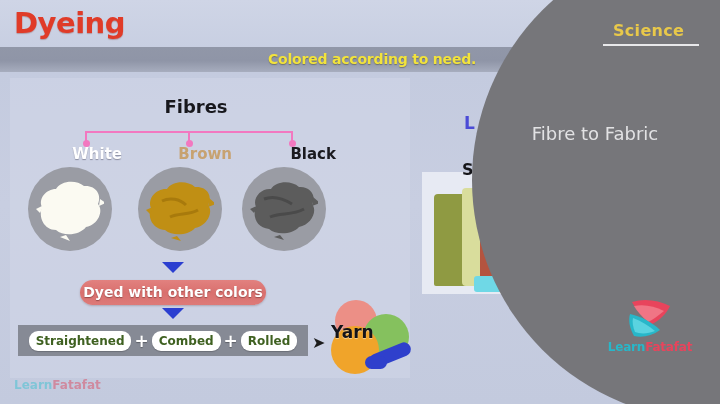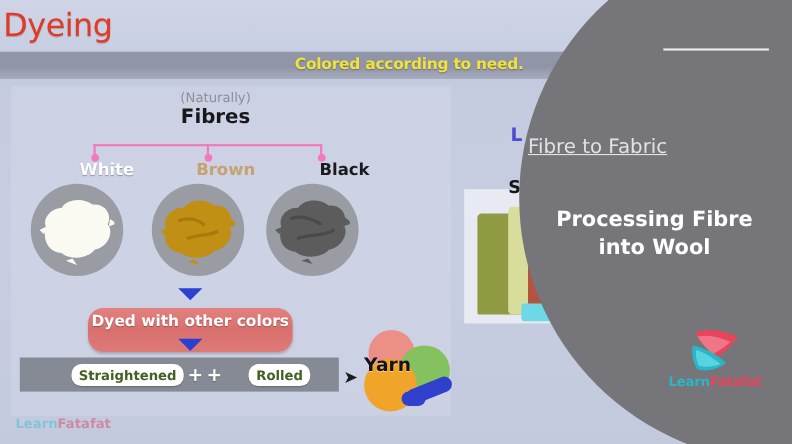--- a/index.html
+++ b/index.html
@@ -26,23 +26,23 @@
     position:absolute;left:0;top:72px;width:720px;height:332px;
     background:linear-gradient(180deg,#c4cbdf 0%,#c8cee1 40%,#c3cade 100%);
   }
   .inner-panel{
     position:absolute;left:10px;top:78px;width:400px;height:300px;
     background:rgba(210,215,232,0.55);
   }
 
   
   .slide-title{
-    position:absolute;left:3px;top:6px;
-    font-family:"DejaVu Sans", sans-serif;
-    font-weight:normal;font-size:29px;line-height:34px;
+    position:absolute;left:14px;top:6px;
+    font-family:"DejaVu Sans", sans-serif;
+    font-weight:bold;font-size:29px;line-height:34px;
     color:#e03b28;letter-spacing:-0.5px;
     text-shadow:0 1px 1px rgba(120,30,20,0.30);
   }
   .band-text{
     position:absolute;left:268px;top:50px;
     font-family:"DejaVu Sans", sans-serif;
     font-weight:bold;font-size:14px;line-height:19px;
     color:#f2e33c;letter-spacing:-0.2px;
     text-shadow:0 1px 1px rgba(60,60,30,0.45);
   }
@@ -85,21 +85,21 @@
     position:absolute;left:8px;top:10px;width:68px;height:64px;
   }
 
   
   .chev{
     position:absolute;width:0;height:0;
     border-left:11px solid transparent;border-right:11px solid transparent;
     border-top:11px solid #2b3fd0;
   }
   .red-pill{
-    position:absolute;left:80px;top:280px;width:186px;height:40px;
+    position:absolute;left:80px;top:280px;width:186px;height:25px;
     border-radius:14px;
     background:linear-gradient(180deg,#e2817f 0%,#d9706e 50%,#dd7a78 100%);
     box-shadow:0 1px 2px rgba(80,40,40,0.25);
   }
   .red-pill span{
     display:block;text-align:center;line-height:25px;
     font-family:"DejaVu Sans", sans-serif;
     font-weight:bold;font-size:14px;color:#ffffff;
     text-shadow:0 1px 1px rgba(90,40,40,0.5);
   }
@@ -108,21 +108,20 @@
   .proc-bar{
     position:absolute;left:18px;top:325px;width:290px;height:31px;
     background:#868a95;
     display:flex;align-items:center;justify-content:center;gap:3px;
   }
   .proc-pill{
     background:#ffffff;border-radius:9px;padding:3px 7px;
     font-family:"DejaVu Sans", sans-serif;
     font-weight:bold;font-size:12px;color:#3f6121;
     box-shadow:0 1px 1px rgba(0,0,0,0.2);
-    margin-left:21px;
   }
   .plus{
     font-family:"DejaVu Sans", sans-serif;
     font-weight:bold;font-size:17px;color:#ffffff;
     text-shadow:0 1px 1px rgba(0,0,0,0.3);
   }
   .arrowhead{
     position:absolute;left:312px;top:333px;
     font-family:"DejaVu Sans", sans-serif;
     font-size:16px;font-weight:bold;color:#1c1c1c;
@@ -177,23 +176,23 @@
   .science{
     position:absolute;left:613px;top:21px;
     font-family:"DejaVu Sans", sans-serif;
     font-weight:bold;font-size:16px;color:#e8c84a;
     letter-spacing:0.3px;
   }
   .science-rule{
     position:absolute;left:603px;top:44px;width:96px;height:2px;background:#e8e8ea;
   }
   .chap-sub{
-    position:absolute;left:480px;top:123px;width:230px;
-    font-family:"DejaVu Sans", sans-serif;
-    font-size:18px;color:#e2e2e4;text-decoration:underline;
+    position:absolute;left:480px;top:123px;width:230px;text-align:center;
+    font-family:"DejaVu Sans", sans-serif;
+    font-size:18px;color:#e2e2e4;
   }
   .chap-main{
     position:absolute;left:480px;top:186px;width:230px;text-align:center;
     font-family:"DejaVu Sans", sans-serif;
     font-weight:bold;font-size:19px;line-height:26px;color:#ffffff;
   }
 
   
   .logo-wrap{position:absolute;left:602px;top:296px;width:96px;height:66px;}
   .logo-mark{position:absolute;left:22px;top:0;width:52px;height:44px;}
@@ -219,21 +218,20 @@
 <div id="stage">
 
   <div class="top-strip"></div>
   <div class="gray-band"></div>
   <div class="content-panel"></div>
   <div class="inner-panel"></div>
 
   <div class="slide-title">Dyeing</div>
   <div class="band-text">Colored according to need.</div>
 
-  <div class="naturally">(Naturally)</div>
   <div class="fibres">Fibres</div>
 
   <div class="bracket">
     <div class="hline"></div>
     <div class="vtick" style="left:0px;"></div>
     <div class="vtick" style="left:103px;"></div>
     <div class="vtick" style="left:206px;"></div>
     <div class="dot" style="left:-2px;"></div>
     <div class="dot" style="left:101px;"></div>
     <div class="dot" style="left:204px;"></div>
@@ -270,20 +268,21 @@
 
   <div class="chev" style="left:162px;top:262px;"></div>
   <div class="red-pill">
     <span>Dyed with other colors</span>
   </div>
   <div class="chev" style="left:162px;top:308px;"></div>
 
   <div class="proc-bar">
     <span class="proc-pill">Straightened</span>
     <span class="plus">+</span>
+    <span class="proc-pill">Combed</span>
     <span class="plus">+</span>
     <span class="proc-pill">Rolled</span>
   </div>
   <div class="arrowhead">➤</div>
 
   <div class="yarn-wrap">
     <div class="yb yb-pink"></div>
     <div class="yb yb-green"></div>
     <div class="yb yb-orange"></div>
     <div class="yarn-strand"></div>
@@ -294,26 +293,23 @@
   <div class="blue-l">L</div>
   <div class="cloth-photo">
     <div class="cloth-a"></div>
     <div class="cloth-b"></div>
     <div class="cloth-c"></div>
     <div class="cloth-d"></div>
   </div>
   <div class="cloth-sm">S</div>
 
   <div class="circle-overlay"></div>
+  <div class="science">Science</div>
   <div class="science-rule"></div>
   <div class="chap-sub">Fibre to Fabric</div>
-  <div class="chap-main">
-    <span>Processing Fibre</span><br>
-    <span>into Wool</span>
-  </div>
 
   <div class="logo-wrap">
     <svg class="logo-mark" viewBox="0 0 52 44">
       <path d="M8 6 C20 2 34 4 46 10 C42 18 36 24 28 28 C20 22 12 14 8 6 Z" fill="#e8445c"></path>
       <path d="M10 10 C20 8 30 10 40 15 C34 20 28 24 24 26 C18 21 13 15 10 10 Z" fill="#f07585"></path>
       <path d="M6 18 C16 20 28 26 36 34 C28 40 18 42 10 40 C6 33 4 25 6 18 Z" fill="#28b7c9"></path>
       <path d="M9 22 C17 25 25 30 31 35 C24 38 16 38 11 36 C9 31 8 26 9 22 Z" fill="#5ad3e0"></path>
     </svg>
     <div class="logo-text">
       <span class="lt-learn">Learn</span><span class="lt-fatafat">Fatafat</span>

